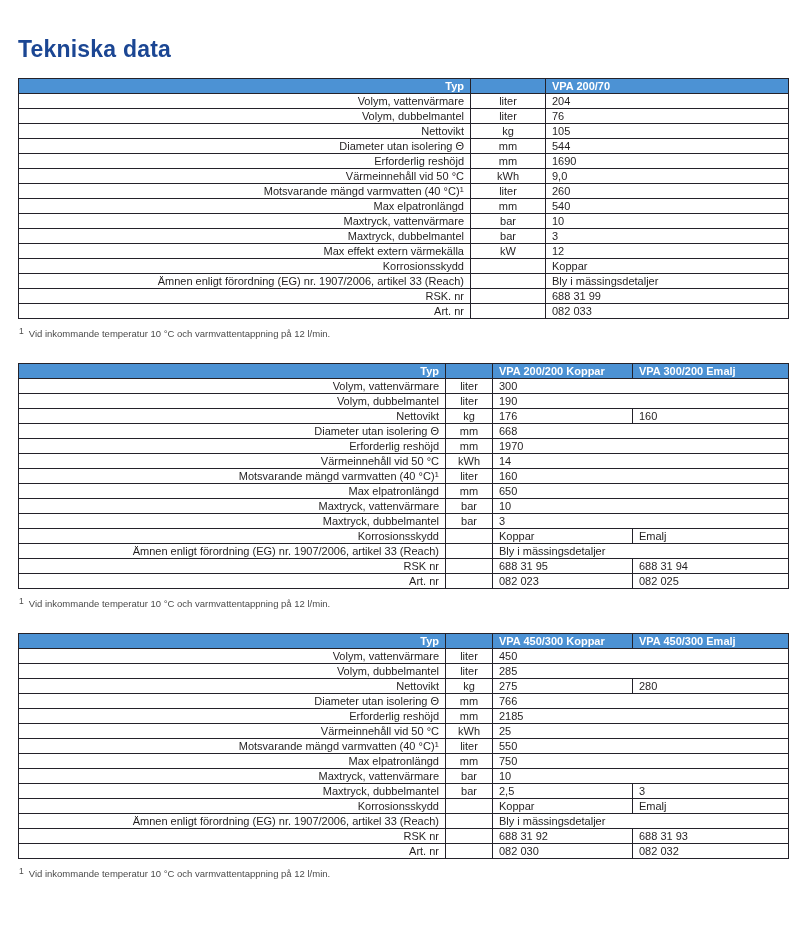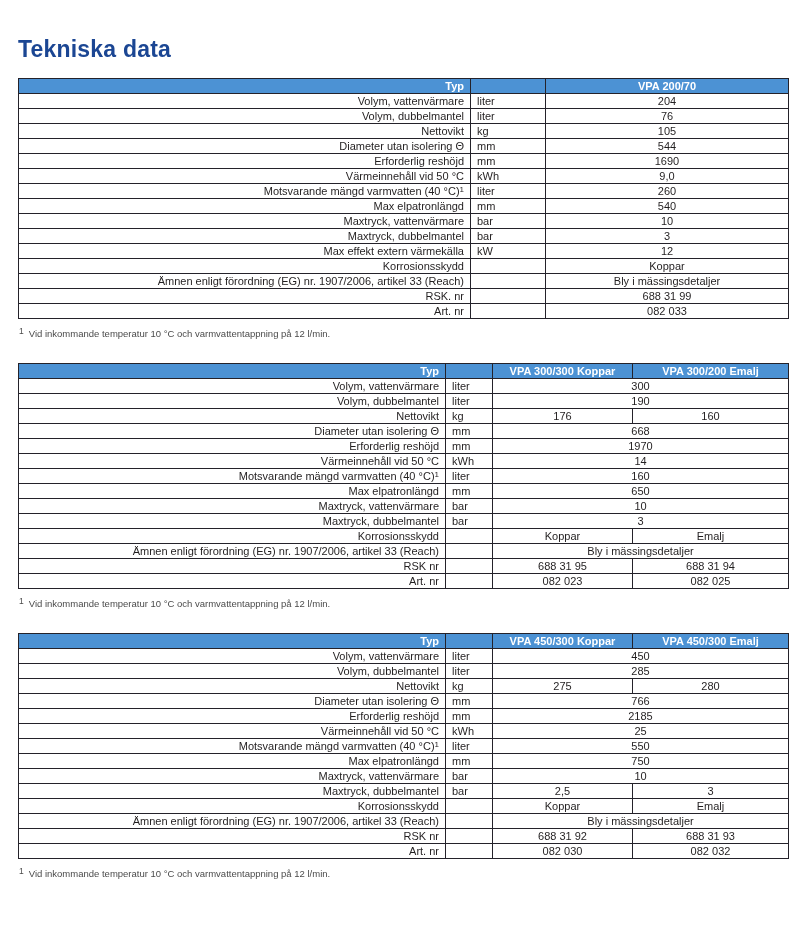--- a/index.html
+++ b/index.html
@@ -32,22 +32,22 @@
     vertical-align: middle;
     overflow: hidden;
     white-space: nowrap;
   }
   .spec-table thead th {
     background: #4c92d4;
     color: #ffffff;
     font-weight: bold;
   }
   .spec-table .lbl { text-align: right; }
-  .spec-table .unit { }
-  .spec-table .val { text-align: center; margin-top: 45px; }
+  .spec-table .unit { text-align: center; }
+  .spec-table .val { text-align: left; margin-top: 45px; }
   .spec-table td sup {
     font-size: 8px;
     line-height: 0;
     vertical-align: 3px;
   }
   .footnote {
     font-size: 9.5px;
     color: #4b4b4b;
     margin: 7px 0 24px 1px;
   }
@@ -164,21 +164,21 @@
         <colgroup>
           <col style="width: 427px;">
           <col style="width: 47px;">
           <col style="width: 140px;">
           <col style="width: 156px;">
         </colgroup>
         <thead>
           <tr>
             <th class="lbl">Typ</th>
             <th class="unit"></th>
-            <th class="val">VPA 300/300 Koppar</th>
+            <th class="val">VPA 200/200 Koppar</th>
             <th class="val">VPA 300/200 Emalj</th>
           </tr>
         </thead>
         <tbody>
           <tr>
             <td class="lbl">Volym, vattenvärmare</td>
             <td class="unit">liter</td>
             <td class="val" colspan="2">300</td>
           </tr>
           <tr>

